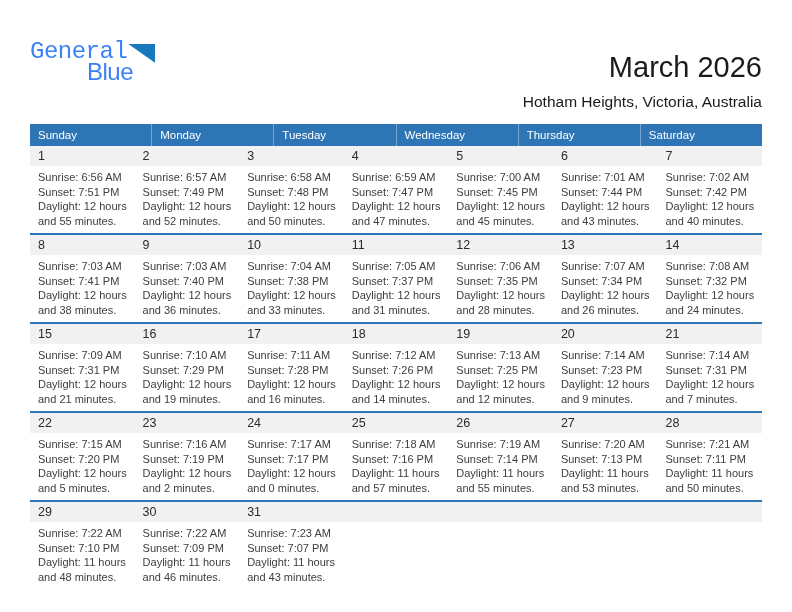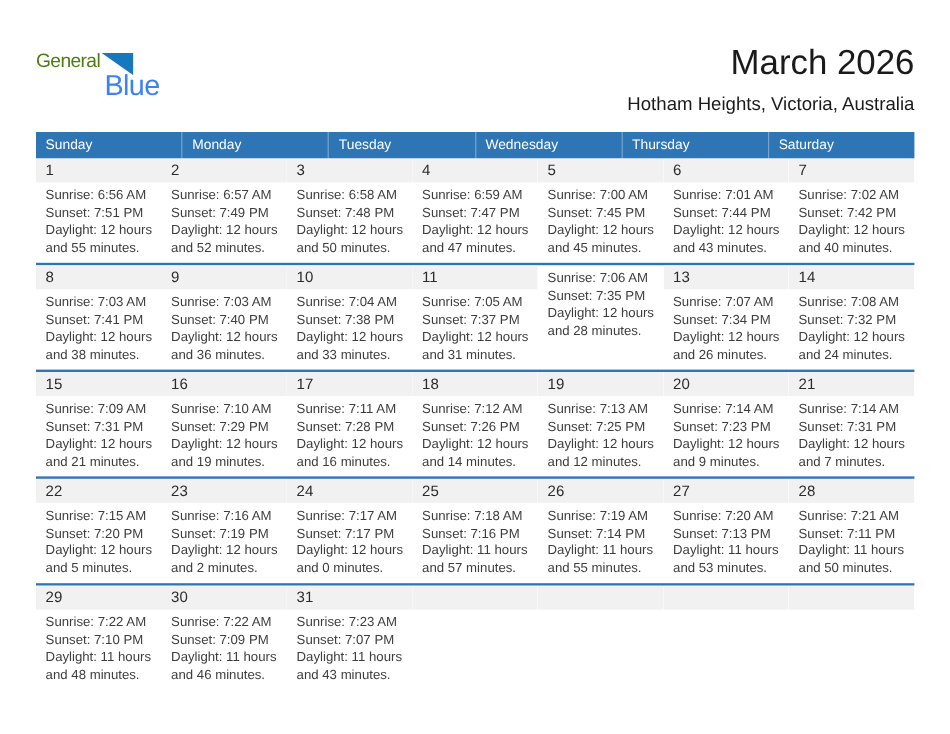--- a/index.html
+++ b/index.html
@@ -2,26 +2,26 @@
 <html><head>
 <meta charset="utf-8">
 <style>
   html,body { margin:0; padding:0; background:#ffffff; }
   body { width:792px; height:612px; font-family:"Liberation Sans", sans-serif; overflow:hidden; }
   .page { position:relative; width:792px; height:612px; background:#fff; }
 
   
   .top-bar { display:flex; justify-content:space-between; align-items:flex-start; padding:36px 30px 0 30px; }
   .logo { padding-top:4px; }
-  .logo-line1 { display:flex; align-items:flex-start; font-size:16px; letter-spacing:-0.5px; color:#4d7c0f; line-height:24px; }
+  .logo-line1 { display:flex; align-items:flex-start; font-size:24px; letter-spacing:-0.5px; color:#3b82f6; line-height:24px;font-family:Liberation Mono, monospace; }
   .logo-triangle { width:27px; height:19px; background:#1778be; clip-path:polygon(0 0,100% 0,100% 100%); margin-left:1px; margin-top:4px; }
   .logo-line2 { font-size:24px; letter-spacing:-0.5px; color:#3b82f6; line-height:22px; padding-left:57px; margin-top:-3px; }
 
   .titles { text-align:right; }
-  .month-title { font-size:29px; color:#1a1a1a; line-height:30px; margin-top:2px; }
+  .month-title { font-size:29px; color:#1a1a1a; line-height:30px; margin-top:16px; }
   .location-subtitle { font-size:15.5px; color:#1a1a1a; margin-top:11px; }
 
   
   .calendar { margin:13px 30px 0 30px; }
   .weekday-row { display:flex; background:#2e75b6; height:22px; }
   .wh-cell { flex:1 1 0; color:#ffffff; font-size:11.5px; line-height:23px; padding-left:8px;
              border-left:1px solid rgba(255,255,255,0.35); box-sizing:border-box; white-space:nowrap; overflow:hidden; }
   .wh-cell:first-child { border-left:none; }
 
   .week-row { display:flex; height:87px; }
@@ -156,20 +156,21 @@
           <div class="day-cell">
             <div class="day-num">11</div>
             <div class="day-details">
               <div class="detail-line">Sunrise: 7:05 AM</div>
               <div class="detail-line">Sunset: 7:37 PM</div>
               <div class="detail-line">Daylight: 12 hours</div>
               <div class="detail-line">and 31 minutes.</div>
             </div>
           </div>
           <div class="day-cell">
+            <div class="day-num">12</div>
             <div class="day-details">
               <div class="detail-line">Sunrise: 7:06 AM</div>
               <div class="detail-line">Sunset: 7:35 PM</div>
               <div class="detail-line">Daylight: 12 hours</div>
               <div class="detail-line">and 28 minutes.</div>
             </div>
           </div>
           <div class="day-cell">
             <div class="day-num">13</div>
             <div class="day-details">

